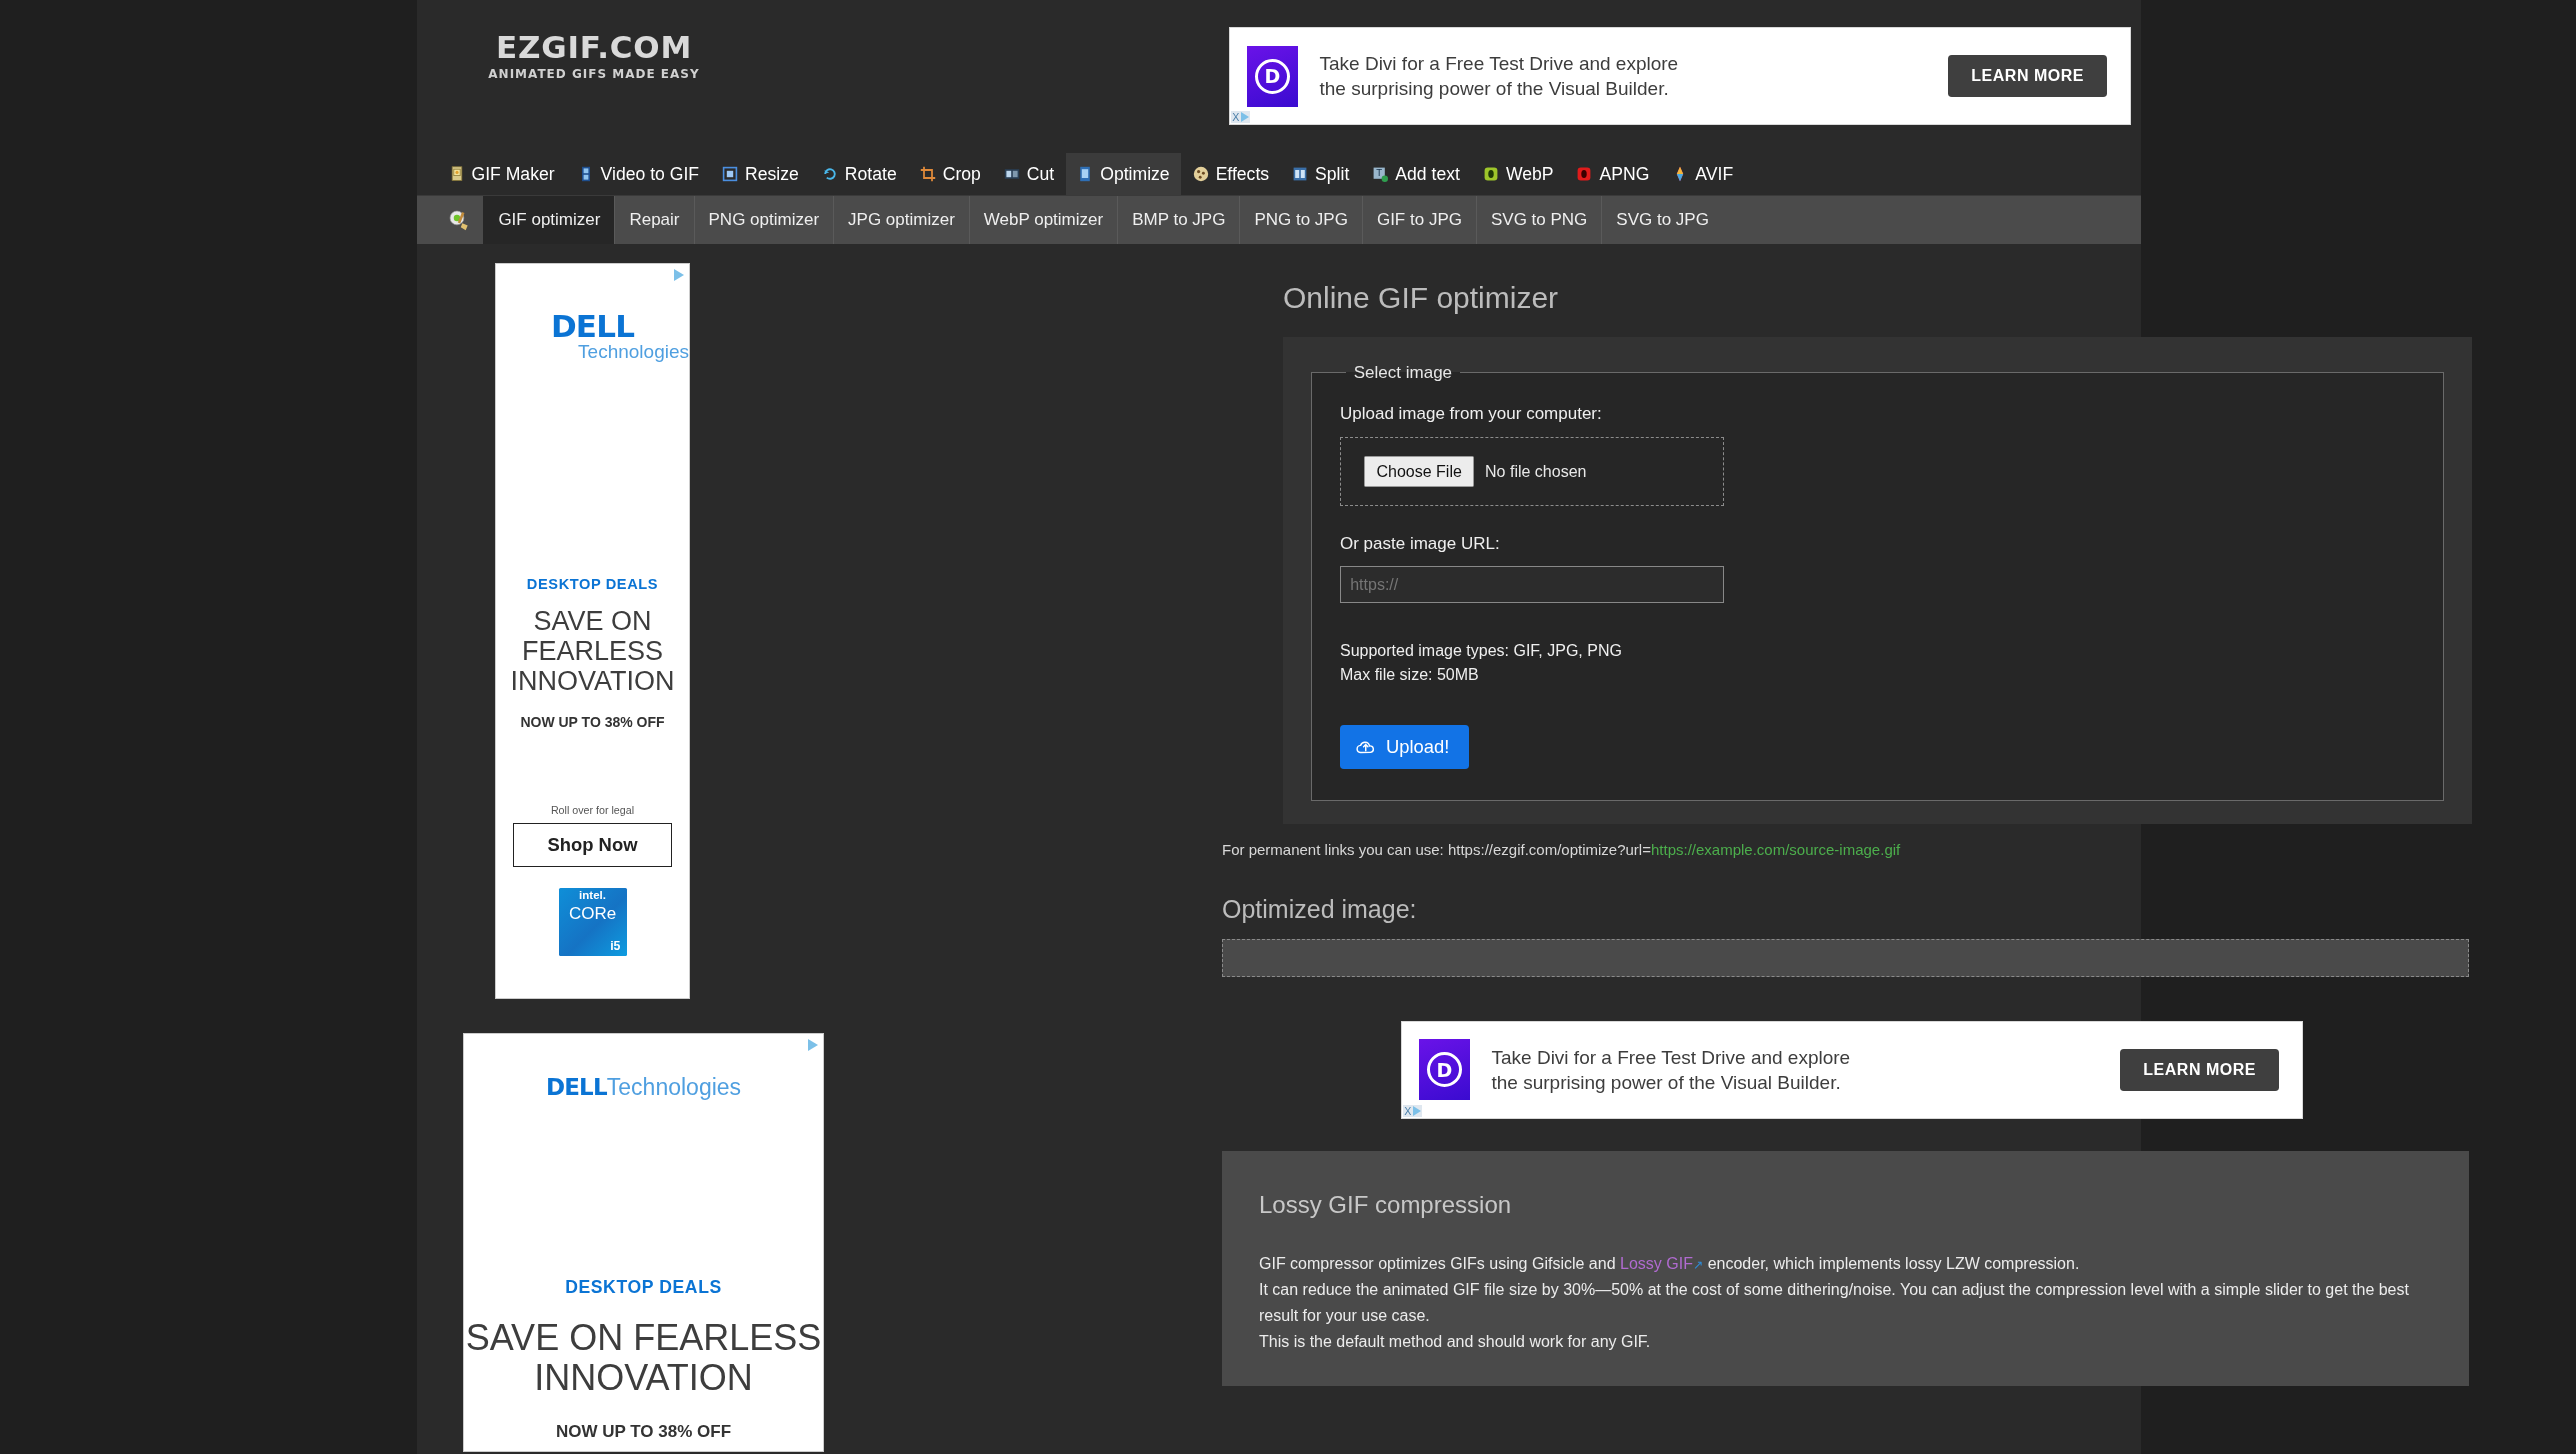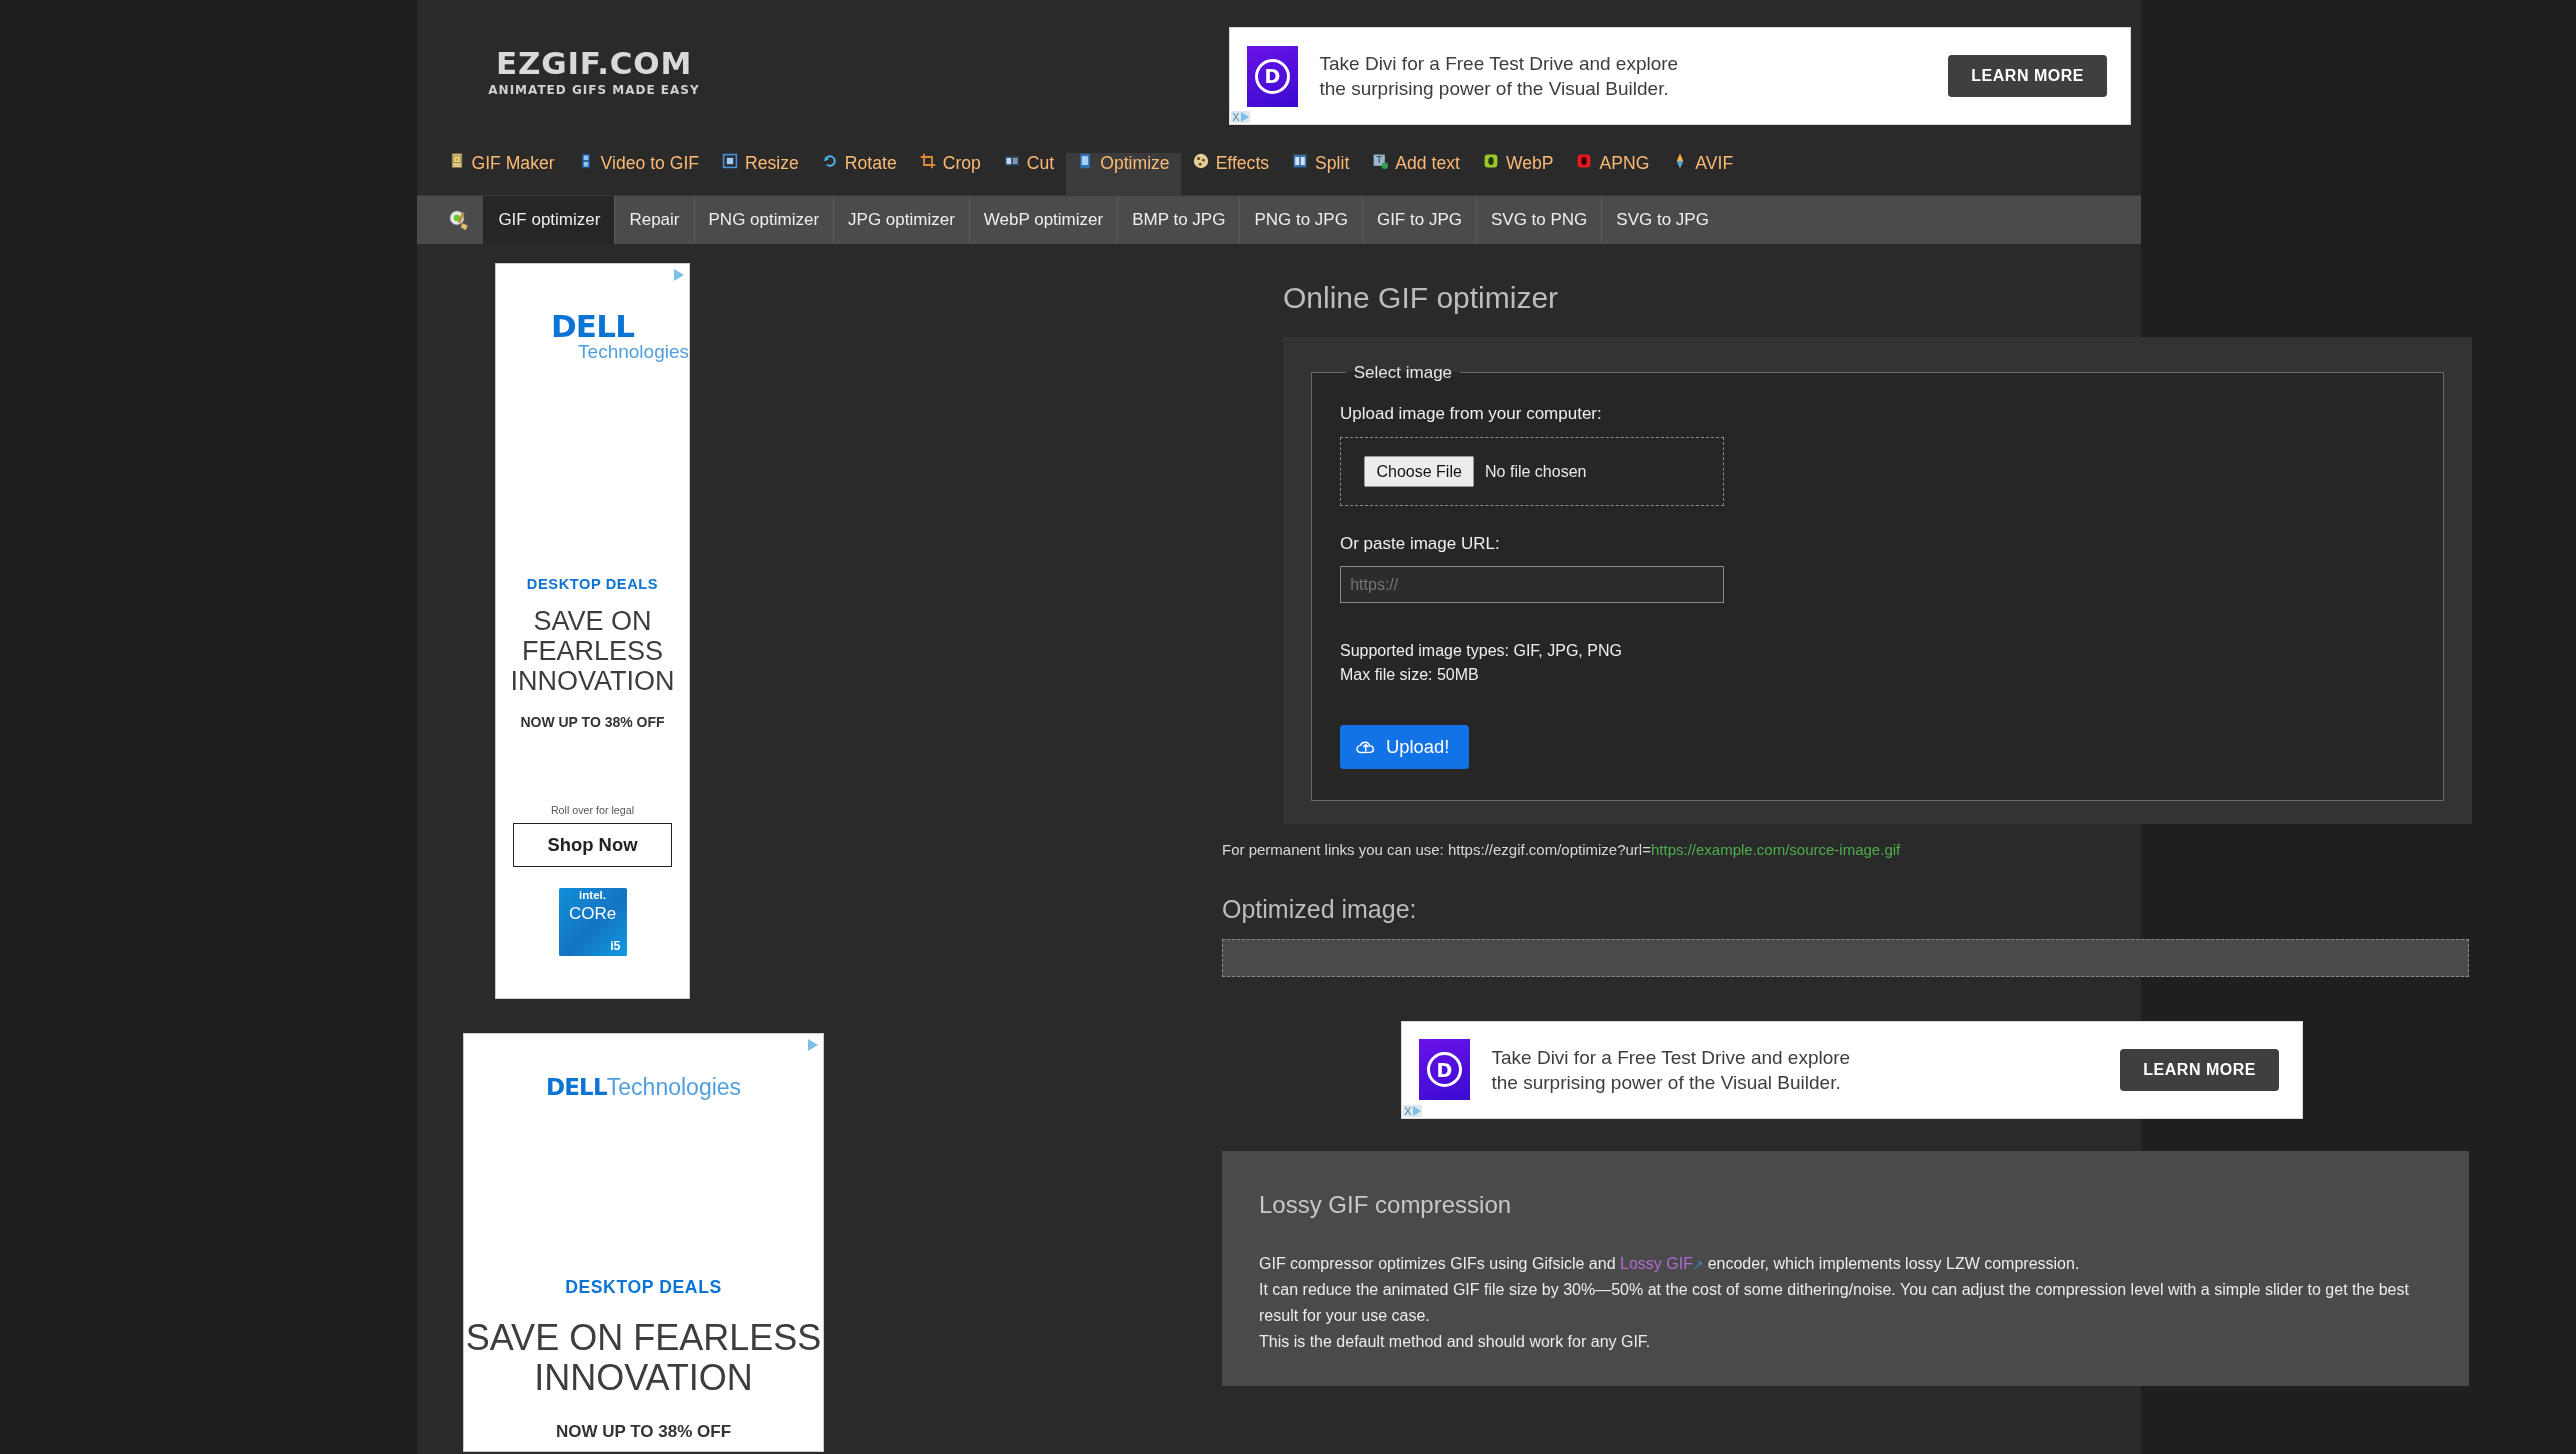--- a/index.html
+++ b/index.html
@@ -13,21 +13,21 @@
   .page {
     position: absolute;
     left: 417px; top: 0;
     width: 1724px; height: 1454px;
     background: #2a2a2a;
   }
 
   
   .header { position: relative; height: 153px; }
   .logo {
-    position: absolute; left: 35px; top: 48px;
+    position: absolute; left: 35px; top: 32px;
     width: 284px;
     color: #d8d8d8;
     text-align: center;
   }
   .logo-main {
     font-size: 31px; font-weight: bold; letter-spacing: 0.8px;
     line-height: 1.0; color: #d9d9d9;
     font-family: "DejaVu Sans", sans-serif;
   }
   .logo-sub {
@@ -83,23 +83,23 @@
   }
 
   
   .mainnav {
     position: relative; height: 43px;
     padding-left: 20px;
     display: flex; align-items: stretch;
     border-bottom: 0.8px solid #3a3a3a;
   }
   .navitem {
-    display: flex; gap: 7px;
+    display: flex; align-items: center; gap: 7px;
     padding: 0 11.5px;
-    color: #fdba74; font-size: 17.6px;
+    color: #ffffff; font-size: 17.6px;
     white-space: nowrap;
   }
   .navitem.active { background: #3b3b3b; }
   .navicon { width: 16px; height: 16px; flex: 0 0 auto; display:block; }
 
   
   .subnav {
     height: 48px; background: #4b4b4b;
     display: flex; align-items: stretch;
     padding-left: 18.4px;

